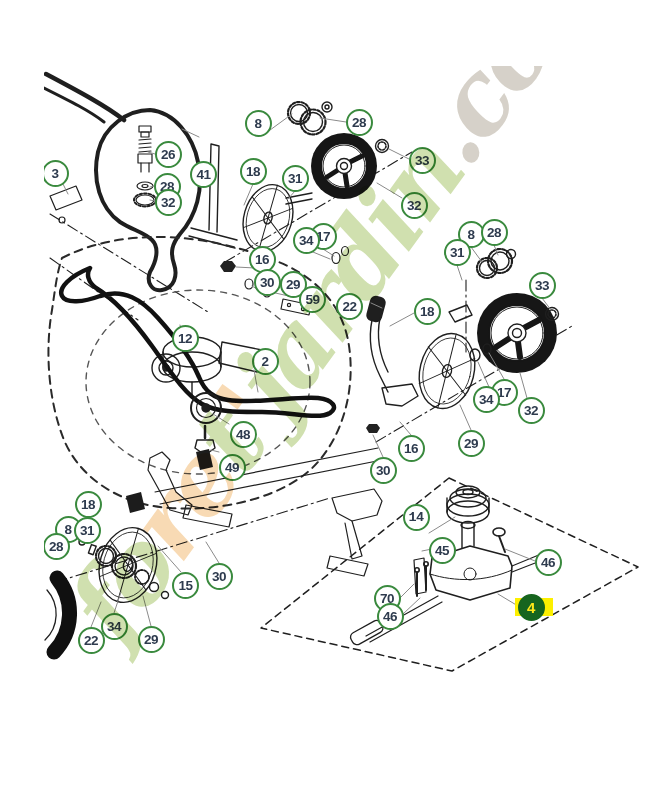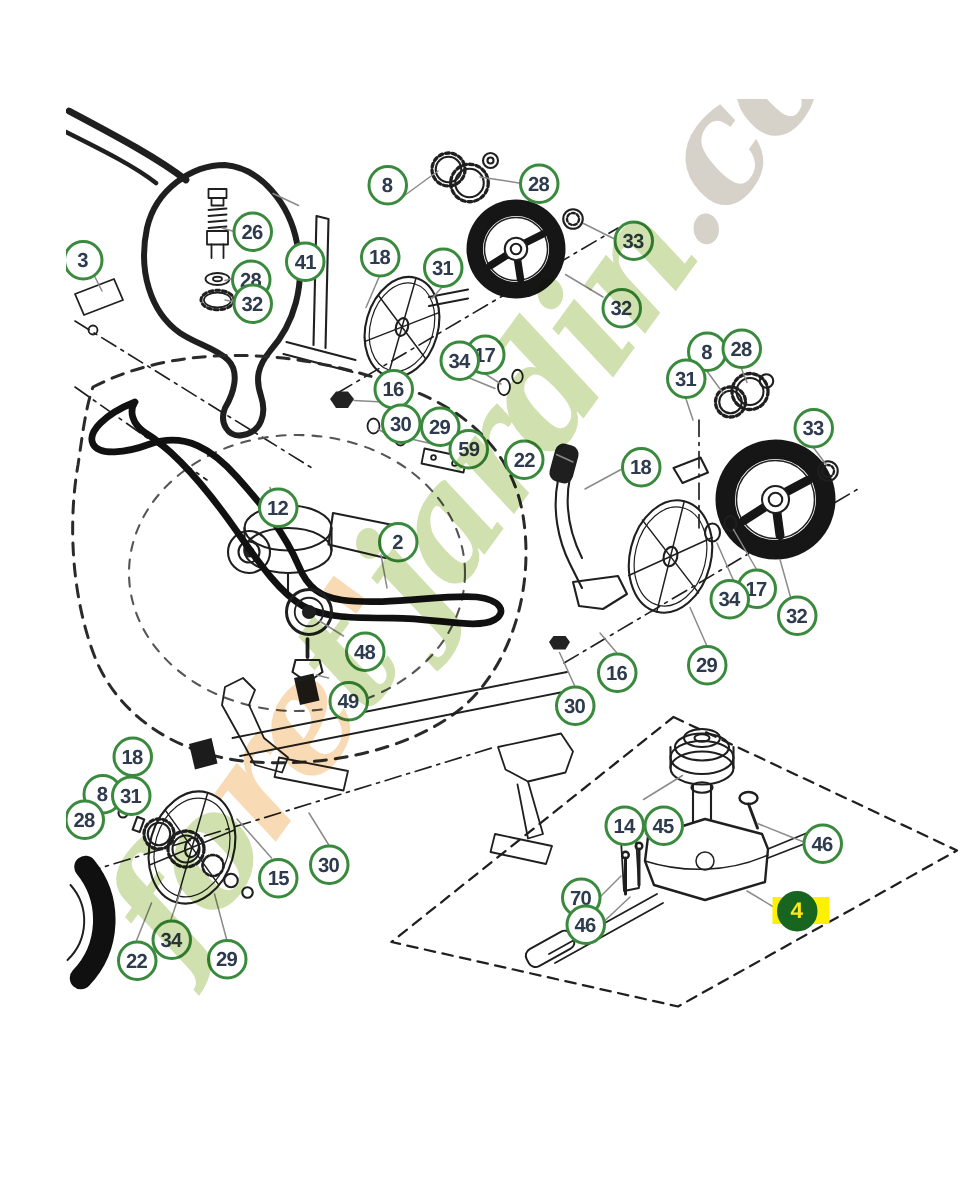--- a/index.html
+++ b/index.html
@@ -322,21 +322,21 @@
       <div class="callout" style="left: 369.5px; top: 456.5px;">30</div>
       <div class="callout" style="left: 74.5px; top: 490.5px;">18</div>
       <div class="callout" style="left: 54.5px; top: 515.5px;">8</div>
       <div class="callout" style="left: 73.5px; top: 516.5px;">31</div>
       <div class="callout" style="left: 42.5px; top: 532.5px;">28</div>
       <div class="callout" style="left: 172px; top: 571.5px; text-align: center;">15</div>
       <div class="callout" style="left: 205.5px; top: 562.5px;">30</div>
       <div class="callout" style="left: 100.5px; top: 612.5px;">34</div>
       <div class="callout" style="left: 77.5px; top: 626.5px;">22</div>
       <div class="callout" style="left: 137.5px; top: 625.5px;">29</div>
-      <div class="callout" style="left: 402.5px; top: 537px;">14</div>
+      <div class="callout" style="left: 402.5px; top: 504px; font-family: Liberation Mono, monospace;">14</div>
       <div class="callout" style="left: 395.5px; top: 536.5px; margin-left: 33px;">45</div>
       <div class="callout" style="left: 534.5px; top: 548.5px;">46</div>
       <div class="callout" style="left: 373.5px; top: 584.5px;">70</div>
       <div class="callout" style="left: 376.5px; top: 602.5px;">46</div>
       <div class="hl-box" style="left: 515px; top: 598px;"></div>
       <div class="callout hl" style="left: 517.5px; top: 593.5px;">4</div>
     </div>
 
 <div id="watermark"><span class="wm-green">fo</span><span class="wm-orange">re</span><span class="wm-green">t</span><span class="wm-orange">'</span><span class="wm-green">jardin</span><span class="wm-gray">.com</span></div>
 

